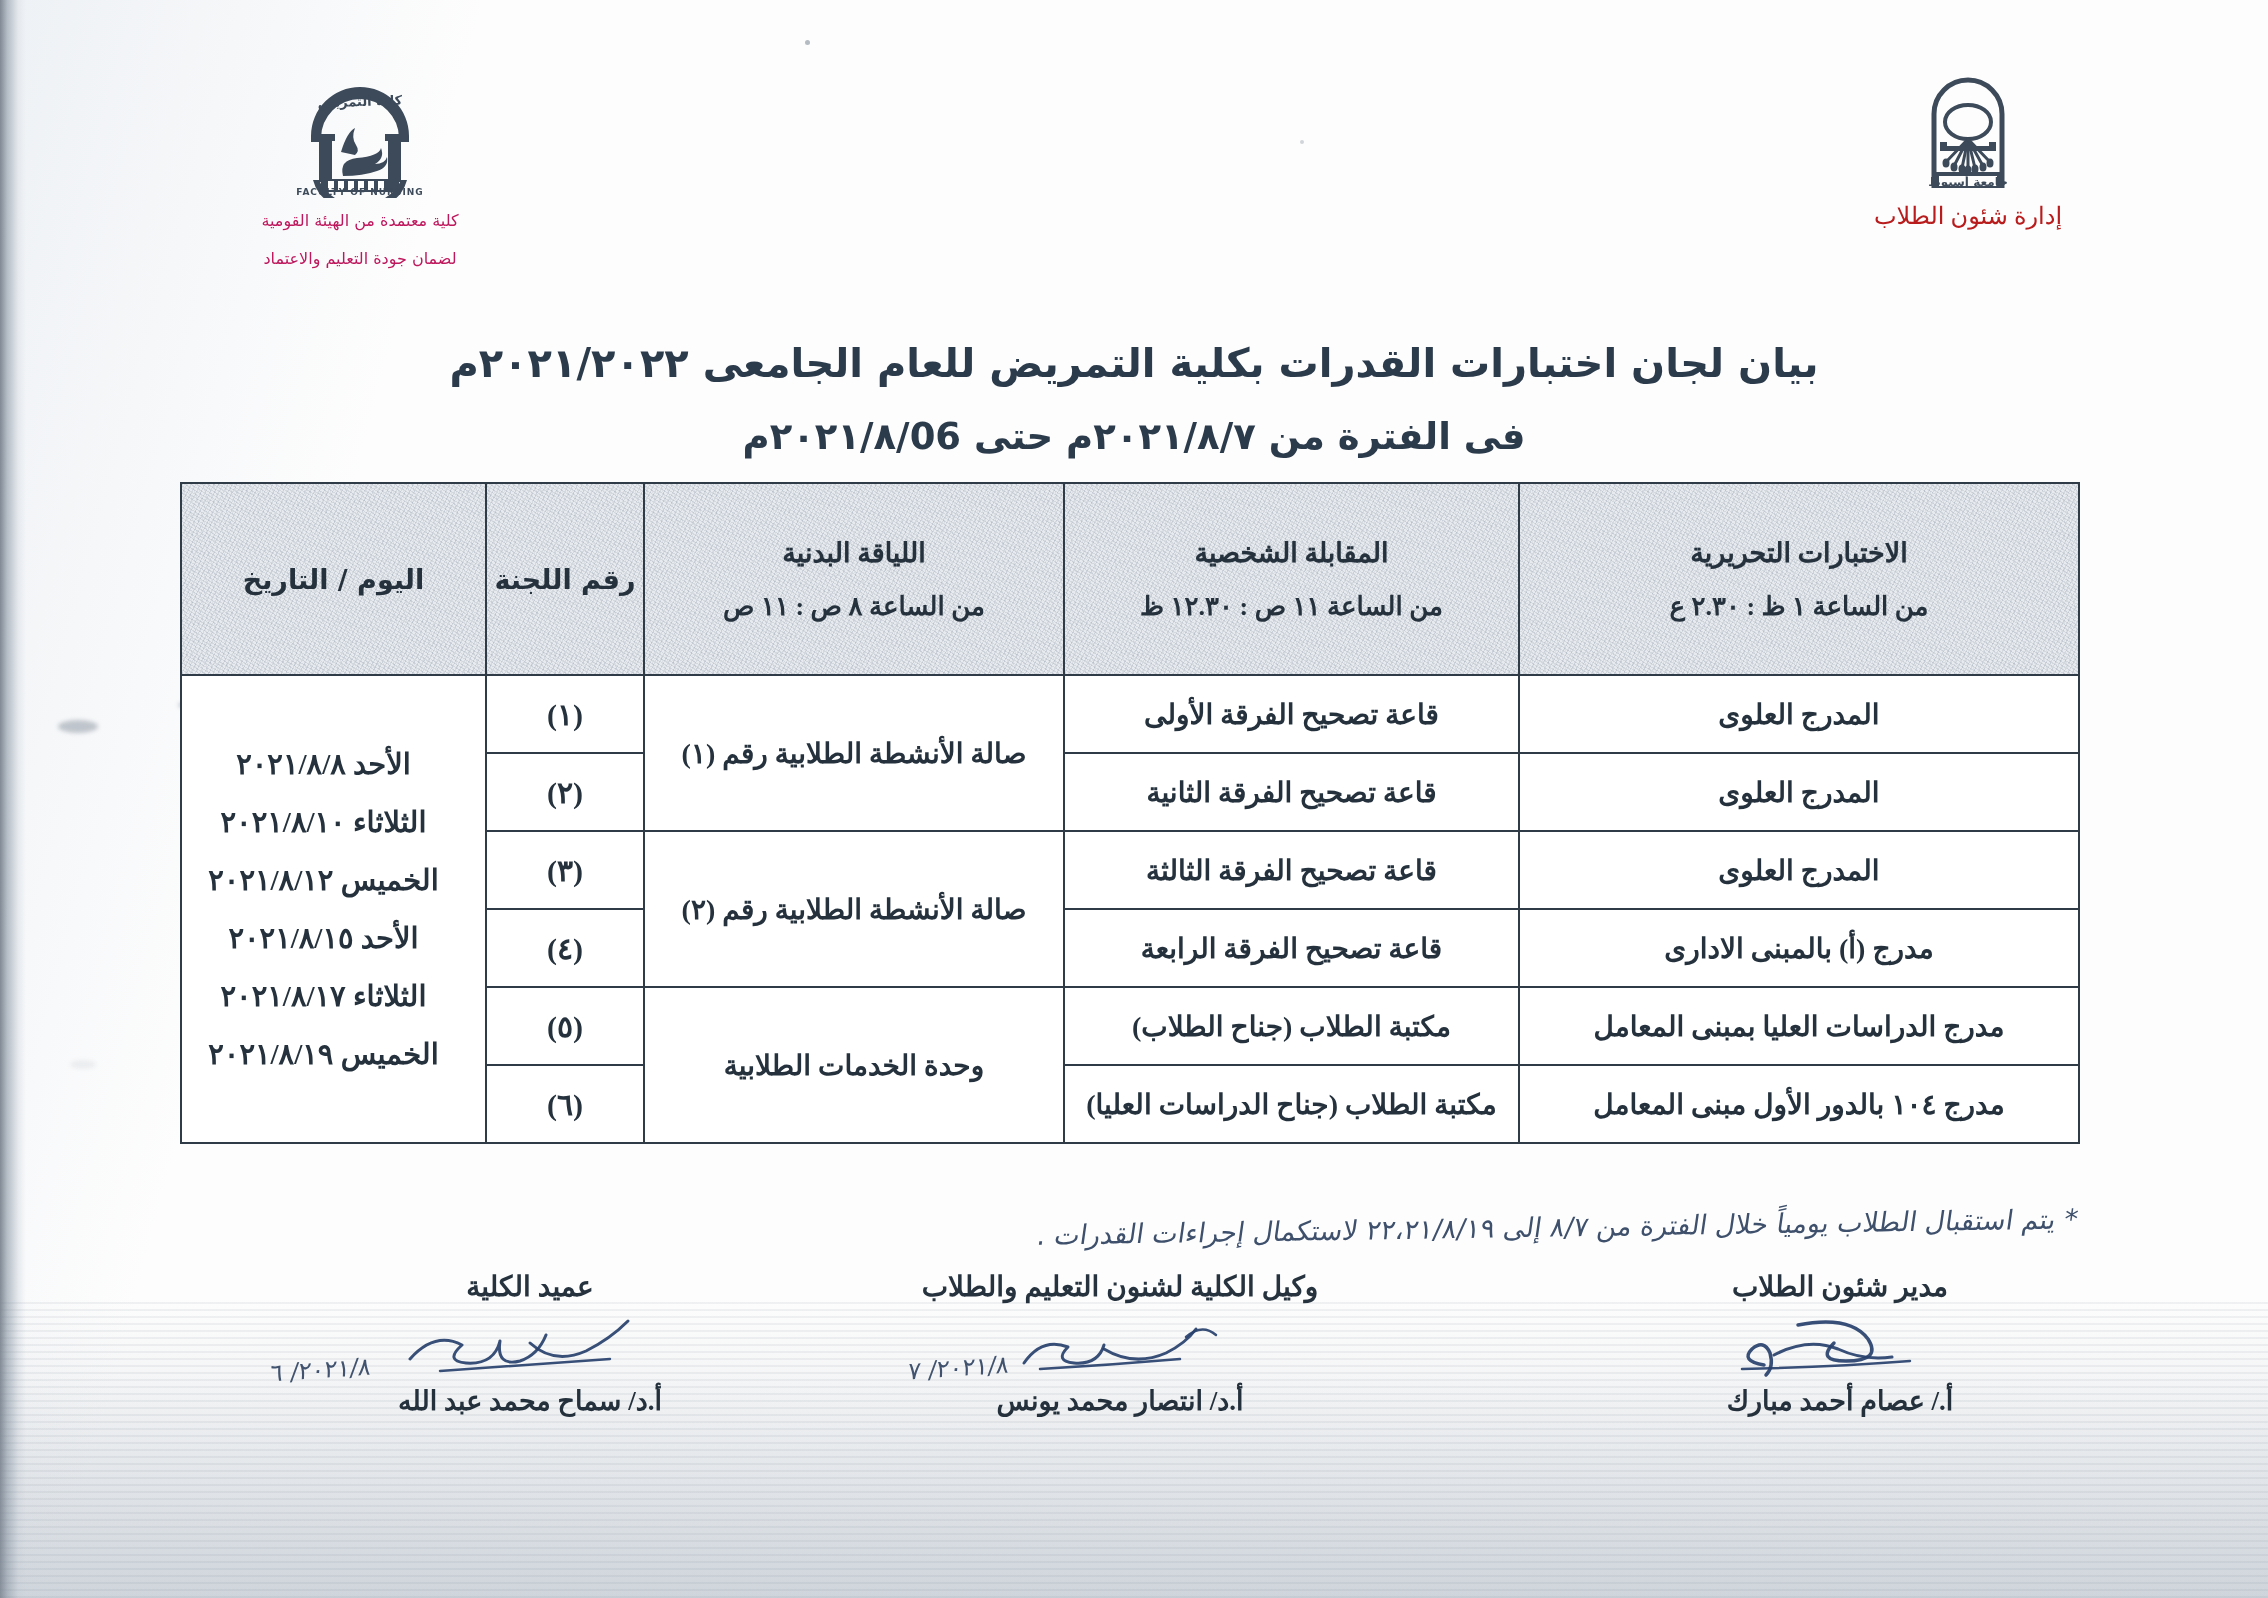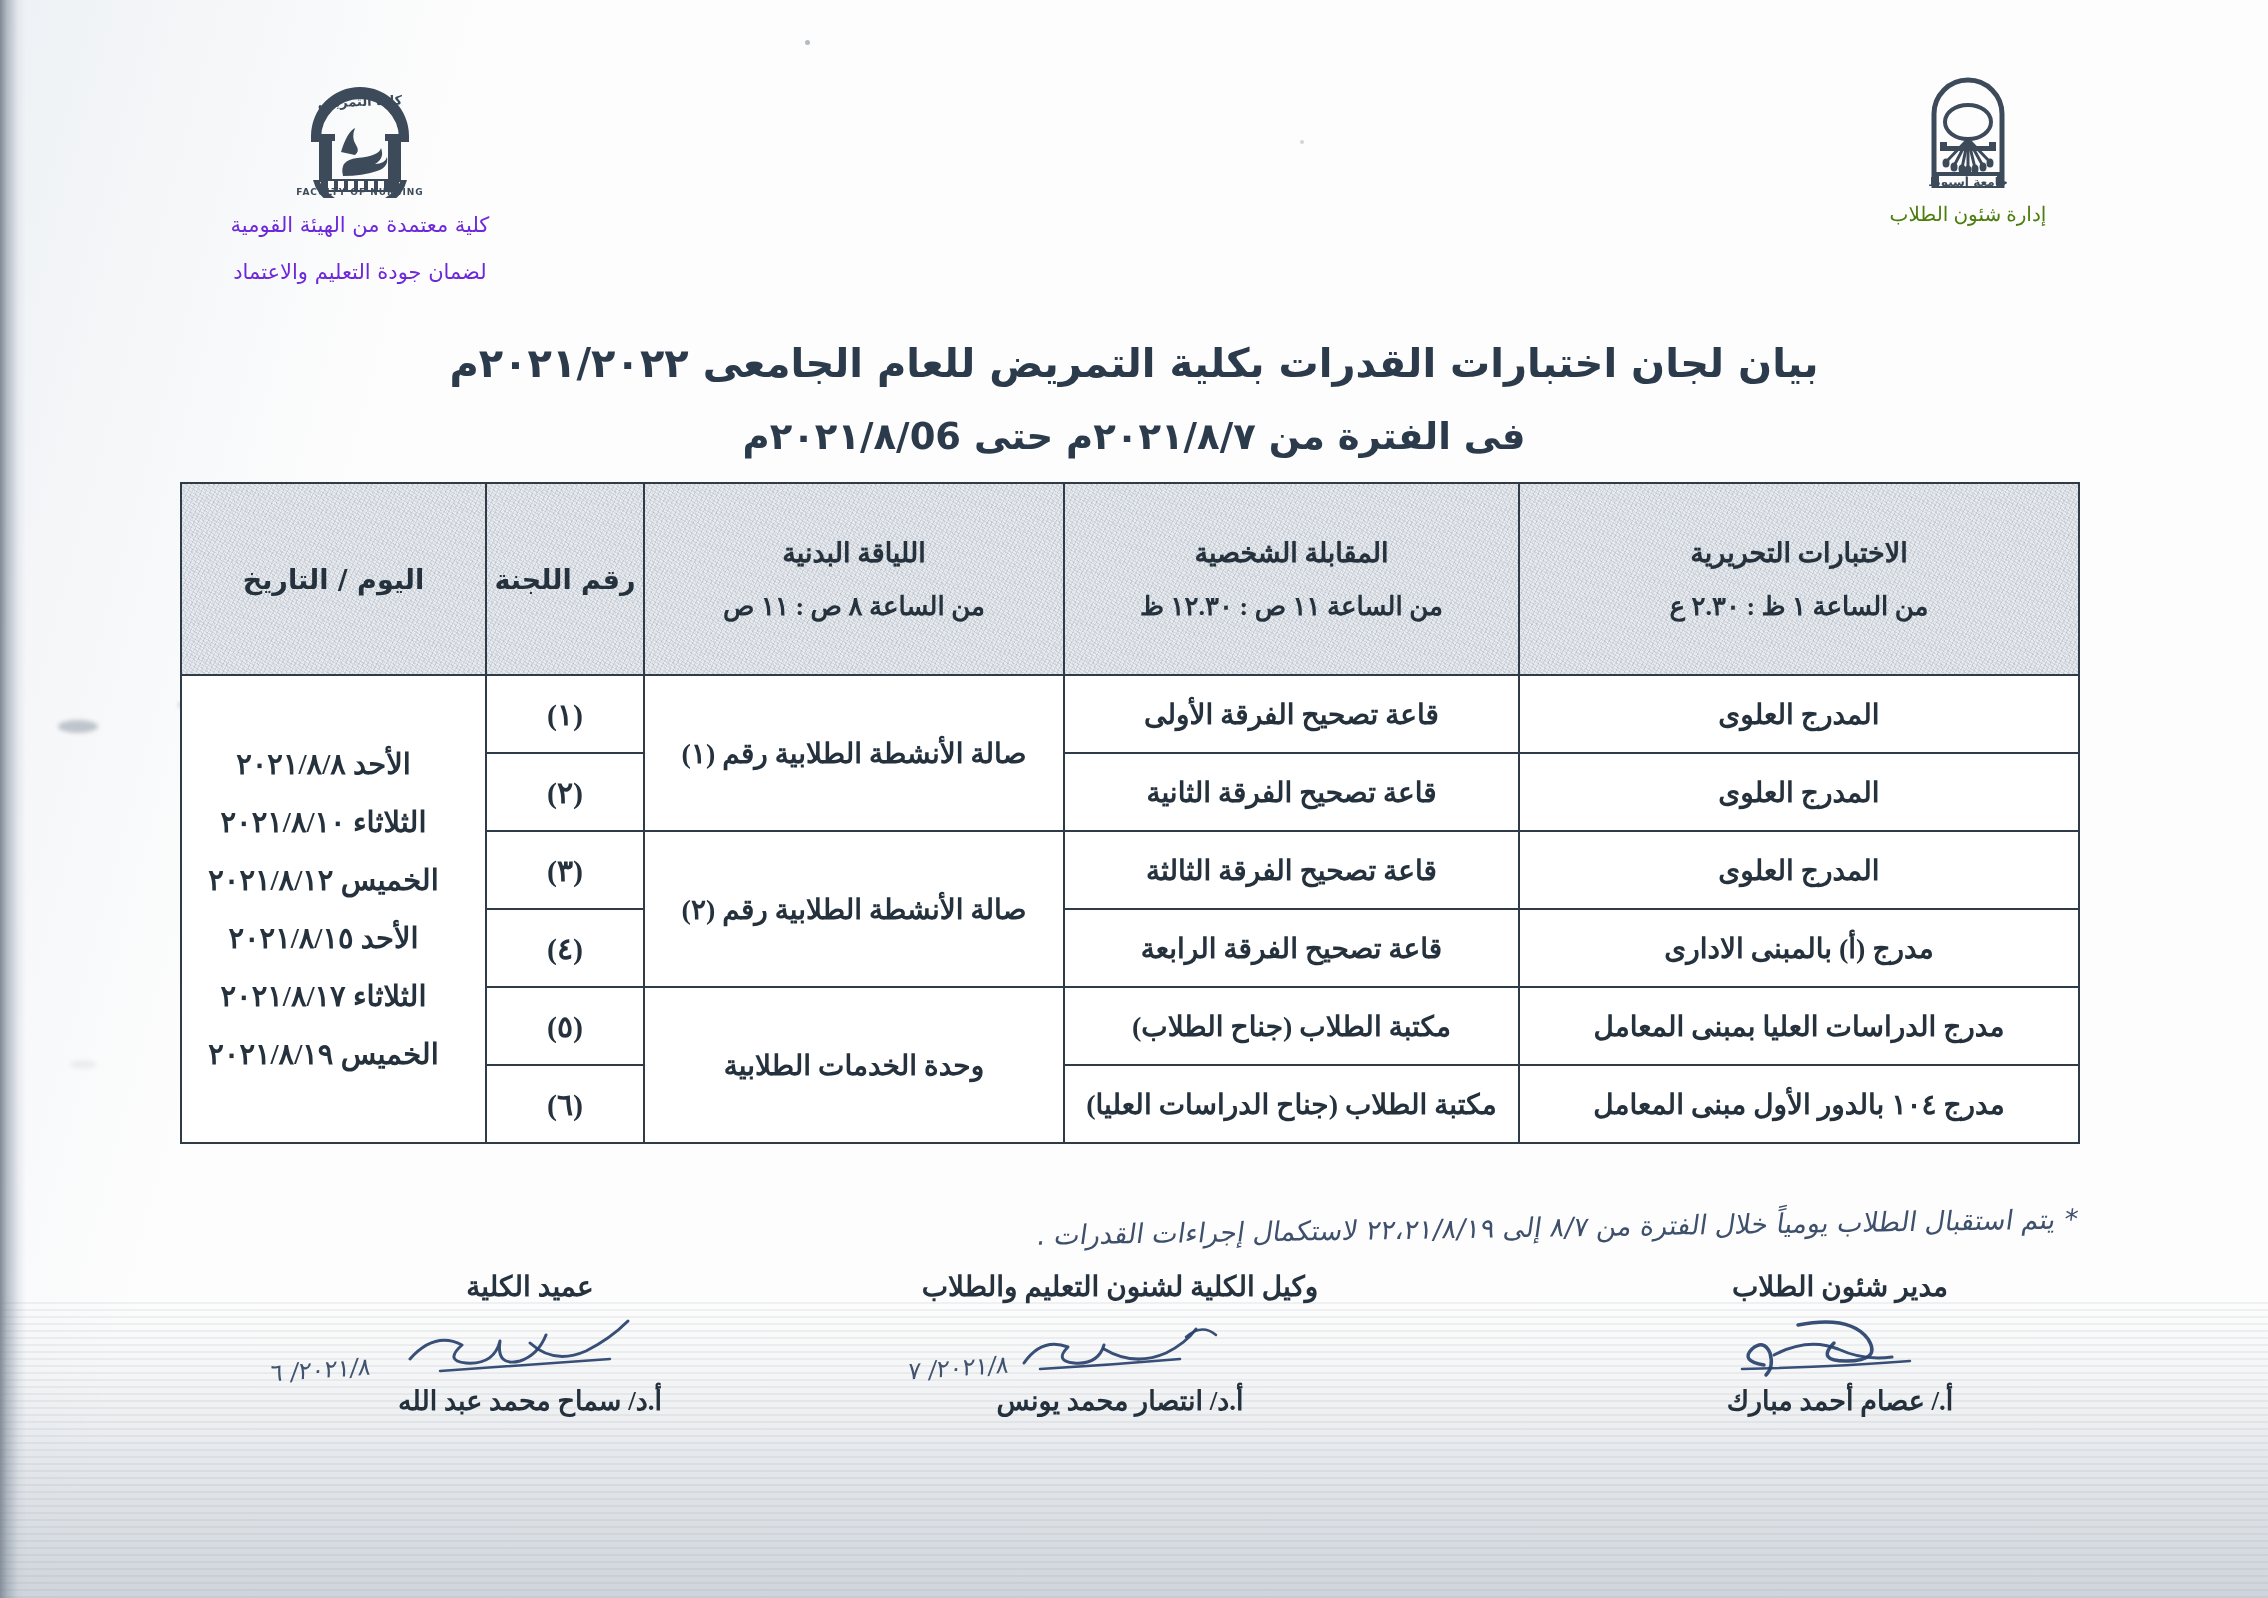--- a/index.html
+++ b/index.html
@@ -42,26 +42,26 @@
   #logo-left-block{left:150px;top:80px;width:420px;}
   #logo-right-block{right:120px;top:70px;width:360px;}
 
   .nursing-seal{
     width:126px;height:118px;margin:0 auto;position:relative;
   }
   .assiut-seal{width:96px;height:118px;margin:0 auto;position:relative;}
 
   .accred-line{
     font-family:"DejaVu Sans",sans-serif;
-    font-size:21px;color:#6d28d9;letter-spacing:.2px;
+    font-size:16px;color:#be185d;letter-spacing:.2px;
     margin-top:8px;line-height:1.85;
   }
   .dept-line{
     font-family:"Liberation Serif",serif;
-    font-size:20px;color:#4d7c0f;margin-top:14px;
+    font-size:24px;color:#b91c1c;margin-top:14px;
   }
 
   
   #title-1,#title-2{
     position:absolute;width:2268px;text-align:center;
     font-family:"DejaVu Sans",sans-serif;
     font-weight:bold;color:#2c3b4c;
   }
   #title-1{top:340px;font-size:40px;letter-spacing:-.5px;}
   #title-2{top:415px;font-size:37px;letter-spacing:-.5px;}

